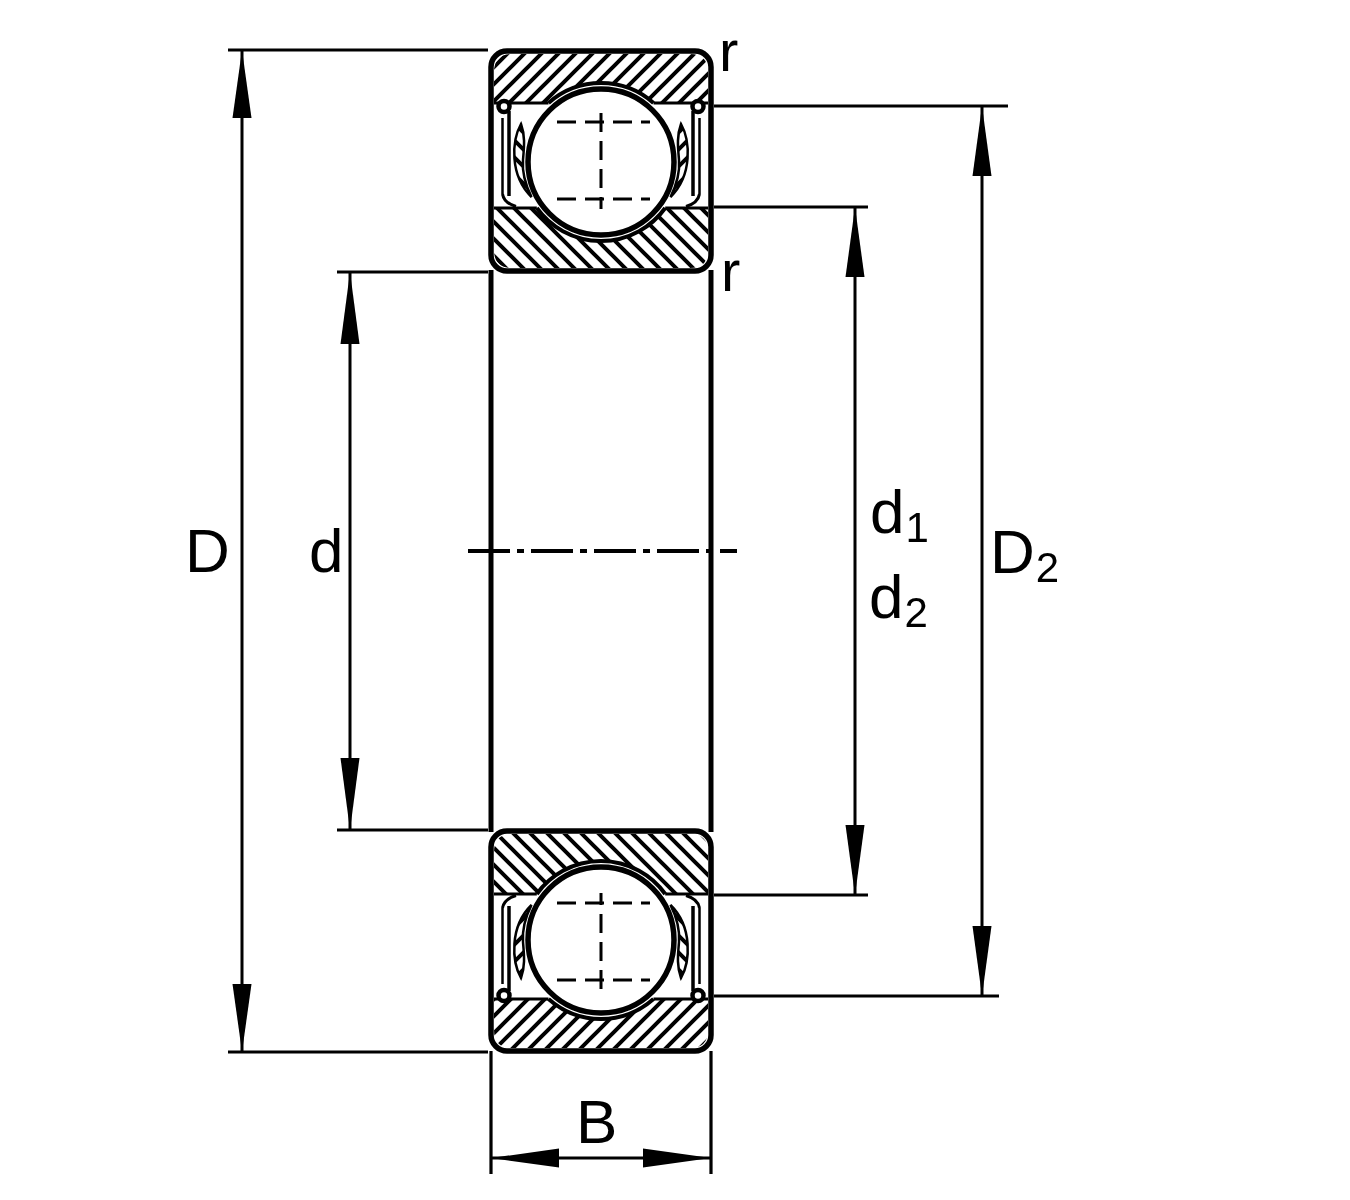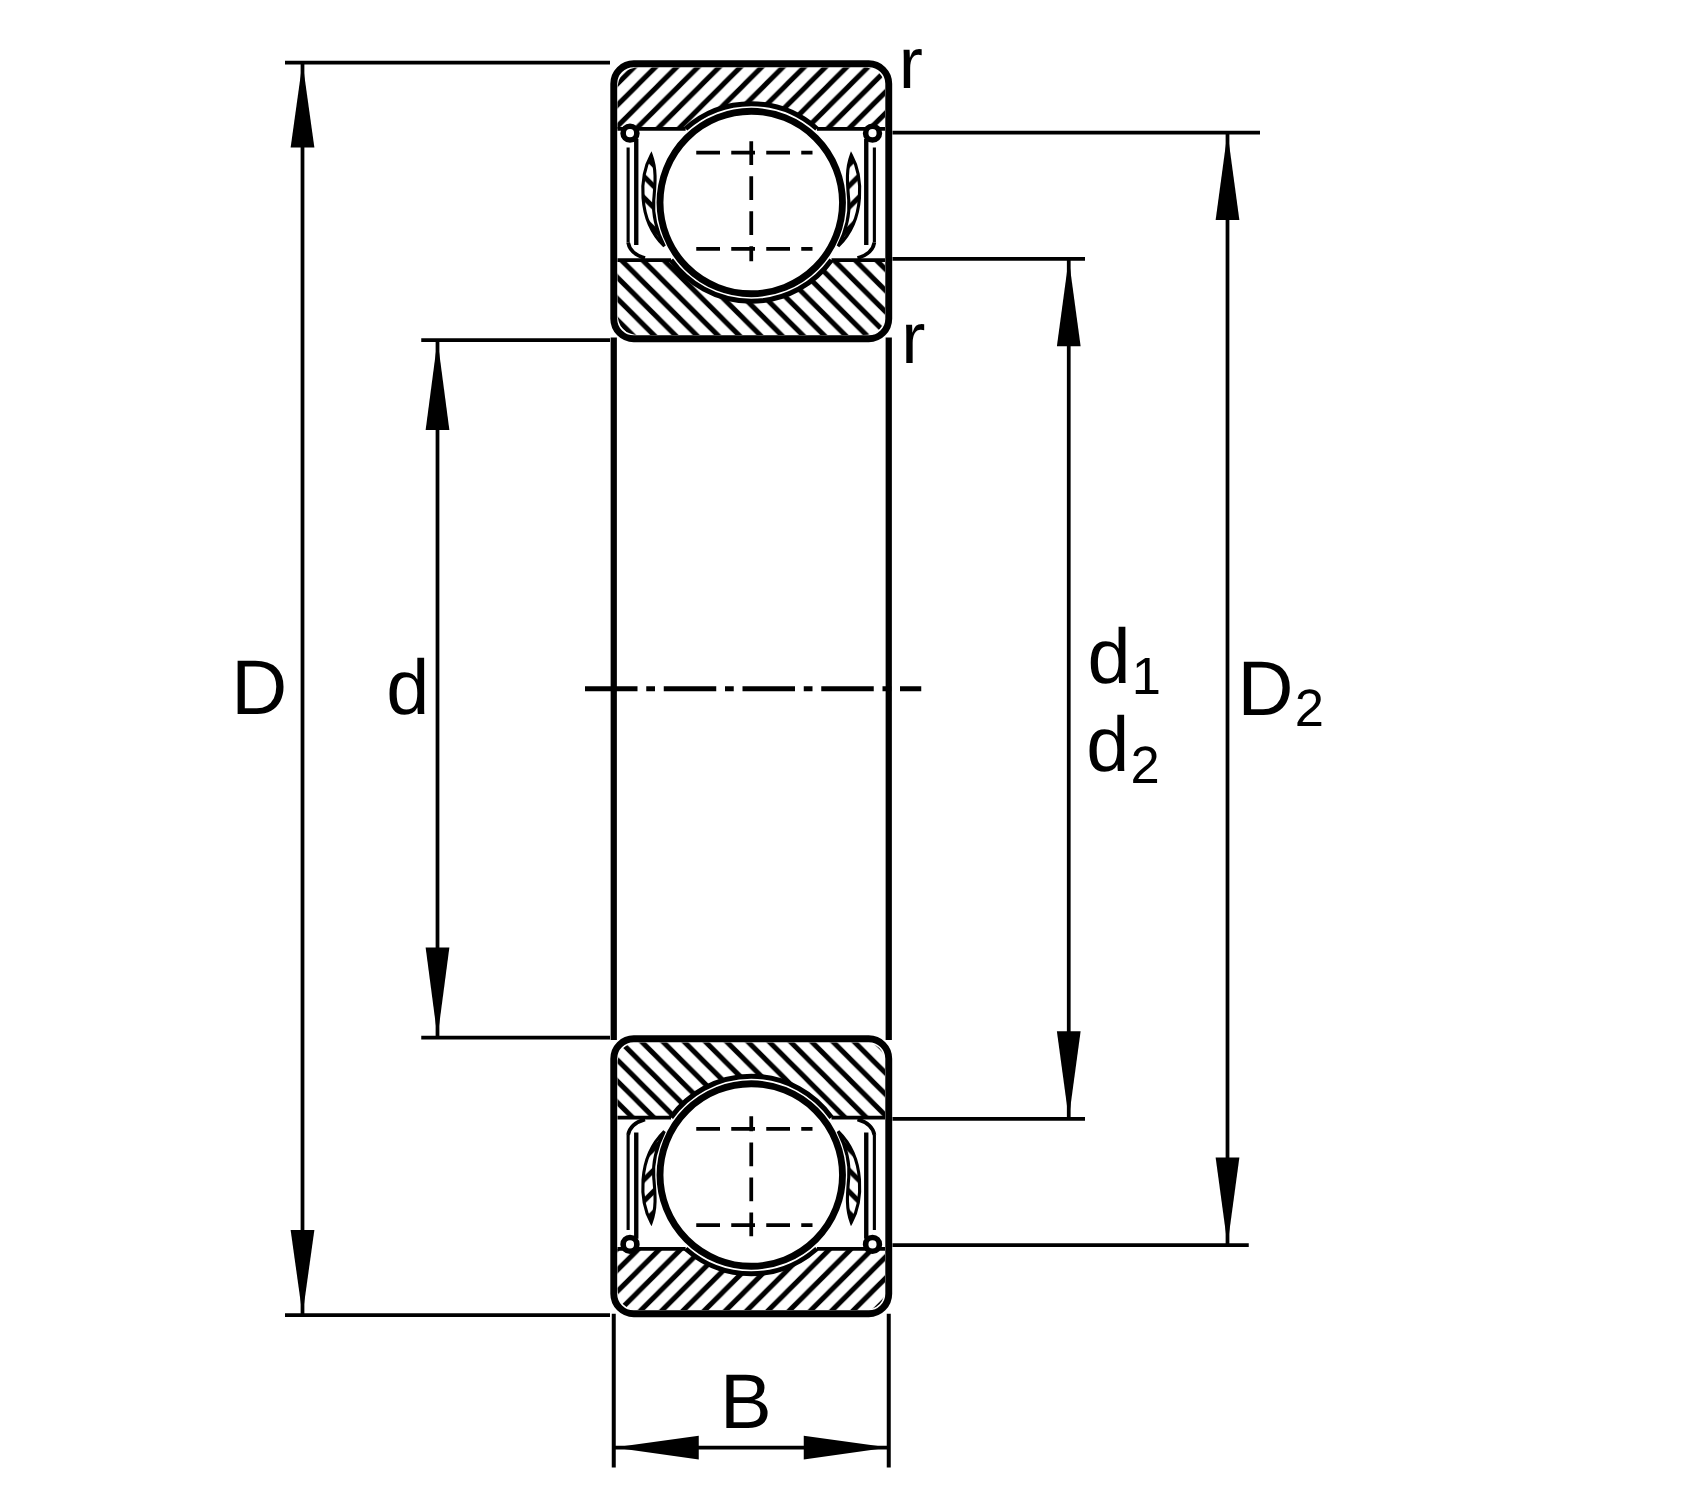--- a/index.html
+++ b/index.html
@@ -115,21 +115,21 @@
     <path d="M491,1158 L711,1158" stroke-width="3"></path>
     <polygon points="491,1158 559,1148.5 559,1167.5" fill="#000" stroke="none"></polygon>
     <polygon points="711,1158 643,1148.5 643,1167.5" fill="#000" stroke="none"></polygon>
   </g>
 </svg>
 
 <div class="dim-label" style="left:185px;top:520px;"><span class="base">D</span><span class="sub"></span></div>
 
 <div class="dim-label" style="left:309px;top:520px;"><span class="base">d</span><span class="sub"></span></div>
 
-<div class="dim-label" style="left:870px;top:495px;text-align:center;"><span class="base">d</span><span class="sub">1</span></div>
+<div class="dim-label" style="left:870px;top:481px;text-align:center;"><span class="base">d</span><span class="sub">1</span></div>
 
 <div class="dim-label" style="left:869px;top:566px;"><span class="base">d</span><span class="sub">2</span></div>
 
 <div class="dim-label" style="left:990px;top:521px;"><span class="base">D</span><span class="sub">2</span></div>
 
 <div class="dim-label" style="left:576px;top:1091px;"><span class="base">B</span><span class="sub"></span></div>
 
 <div class="dim-label small" style="left:719px;top:22px;"><span class="base">r</span><span class="sub"></span></div>
 
 <div class="dim-label small" style="left:721px;top:242px;"><span class="base">r</span><span class="sub"></span></div>

